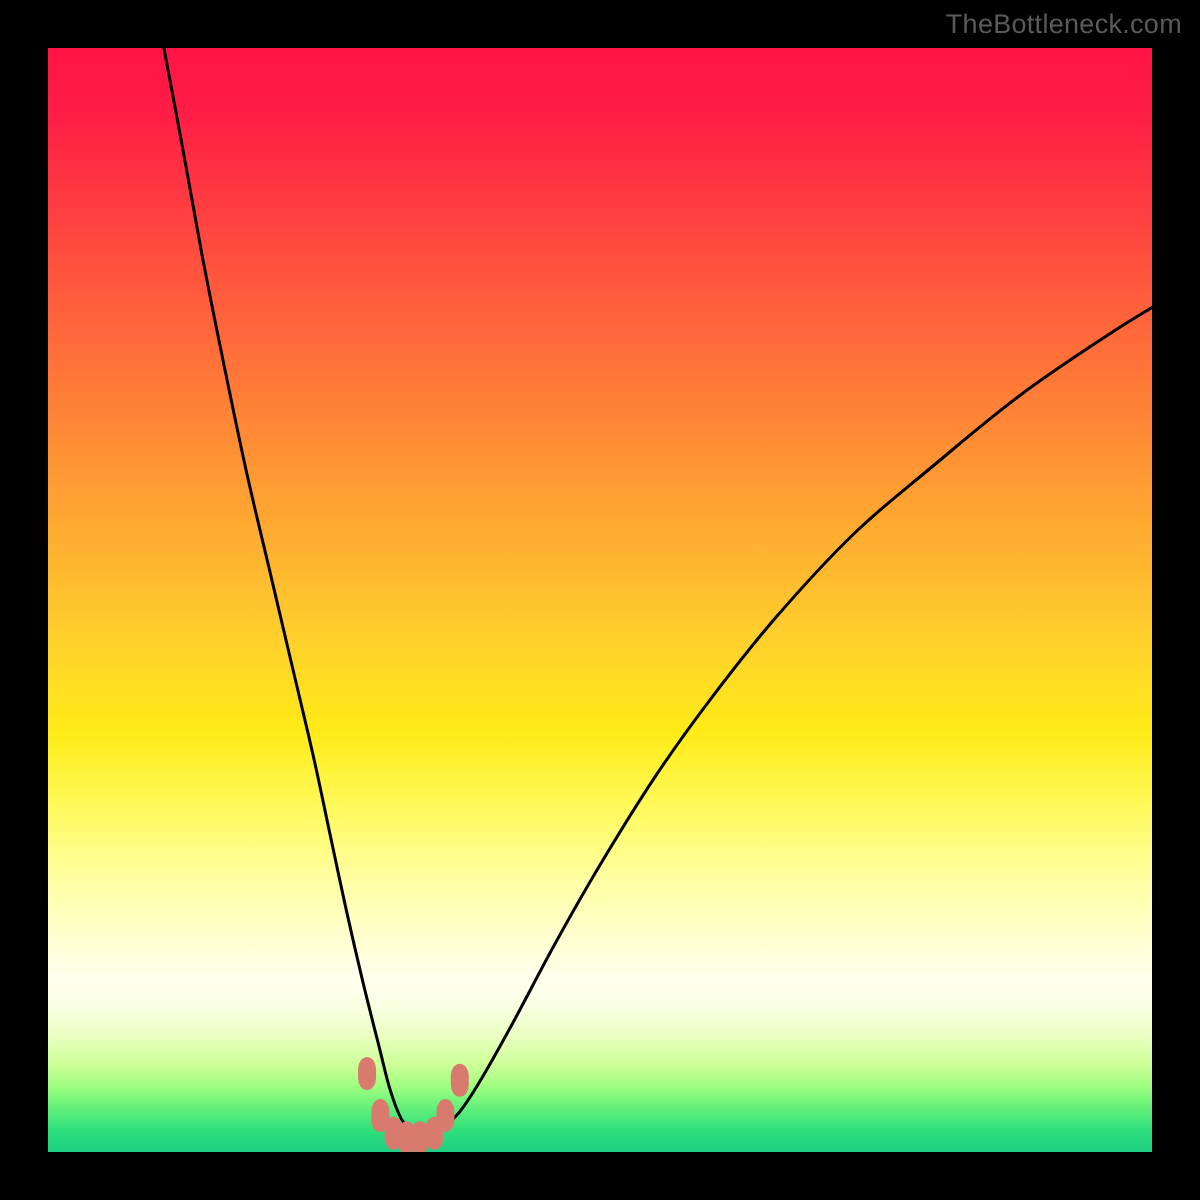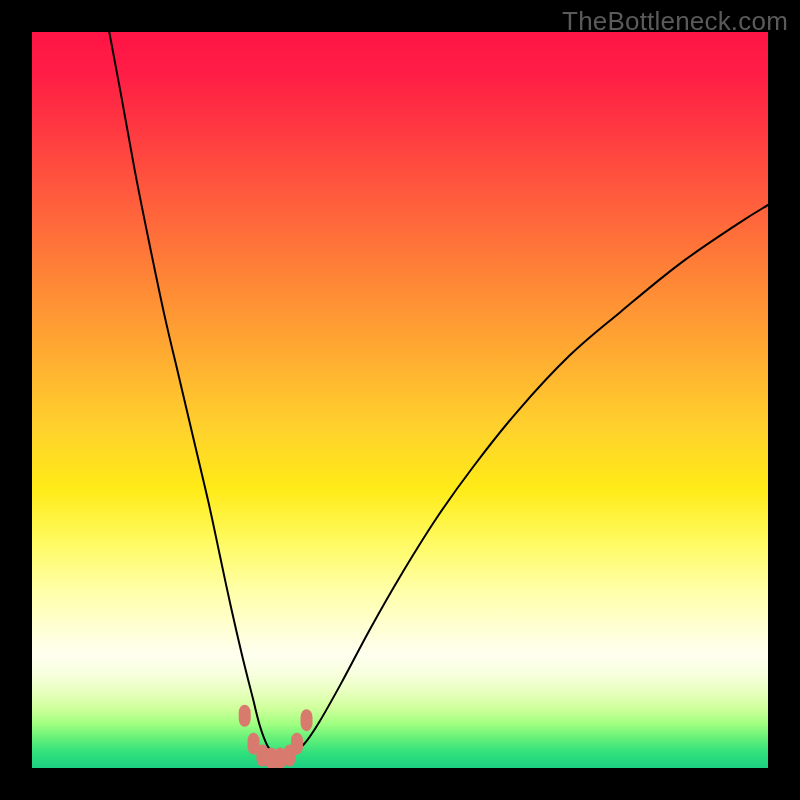--- a/index.html
+++ b/index.html
@@ -55,21 +55,21 @@
     top: 0;
     left: 0;
     width: 736px;
     height: 736px;
   }
   .watermark {
     position: absolute;
     top: 6px;
     right: 12px;
     color: #5A5A5A;
-    font-size: 26px;
+    font-size: 18px;
     font-weight: 500;
     letter-spacing: 0.2px;
     z-index: 20;
   }
 </style>
 </head>
 <body>
 
 <div class="frame">
 

